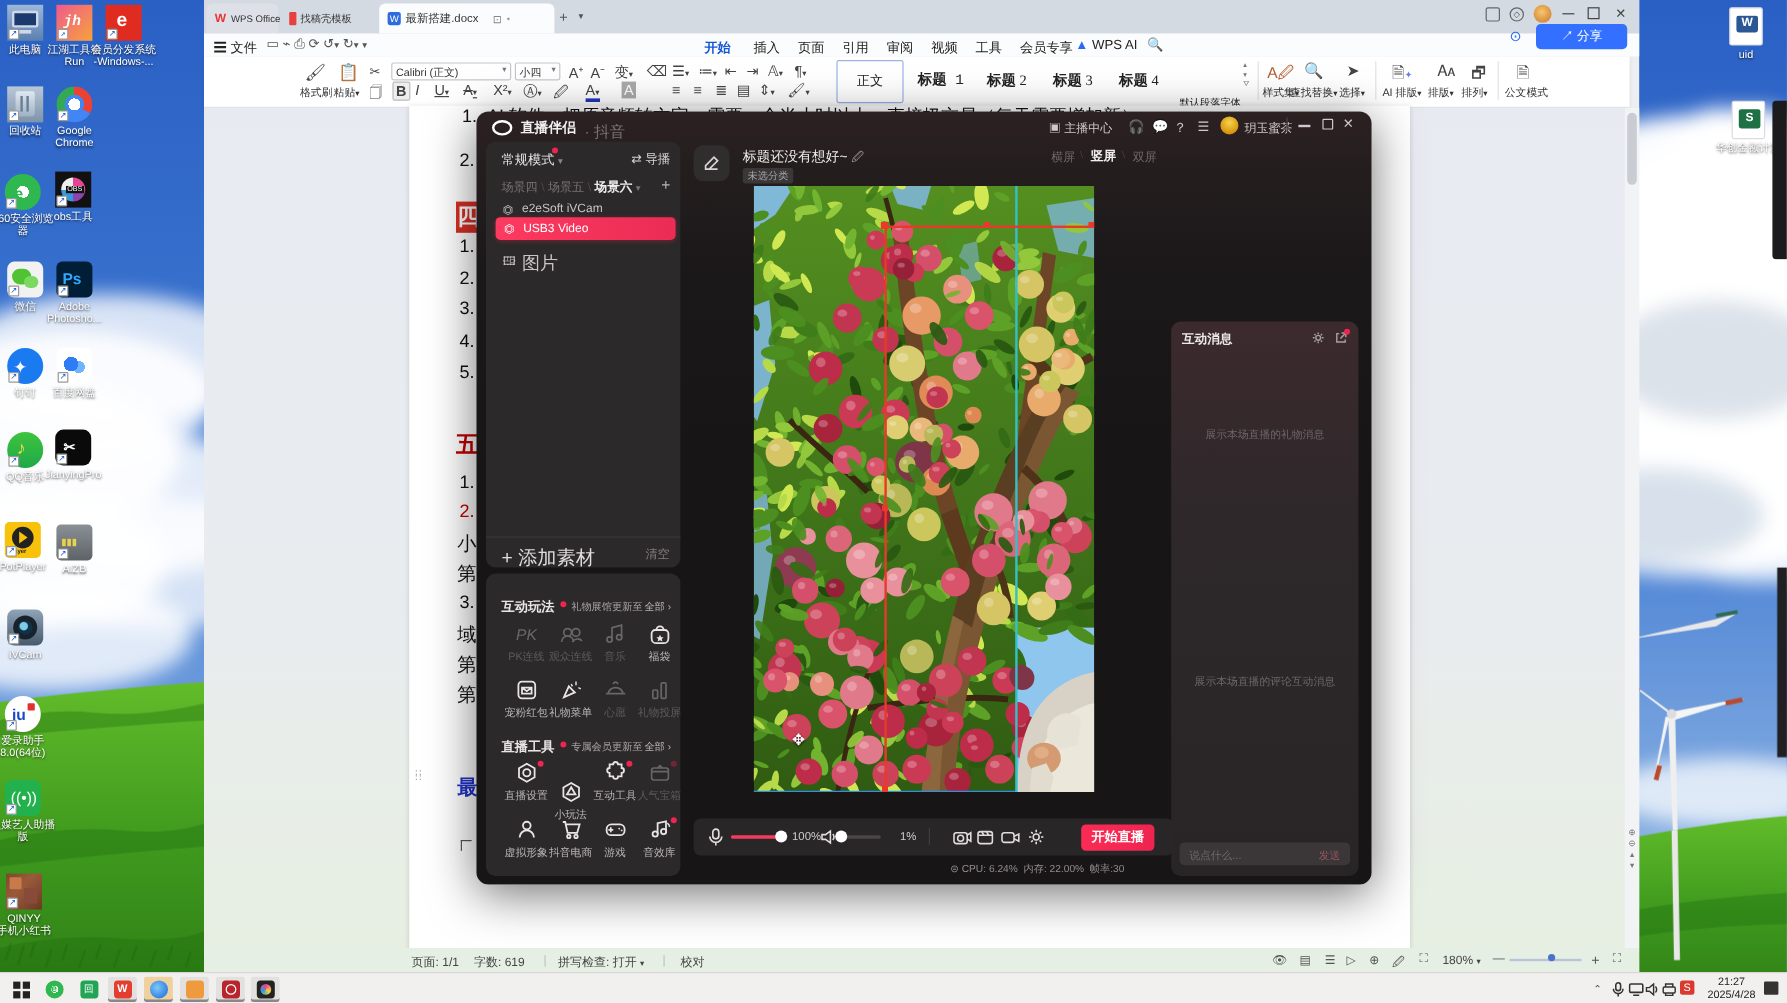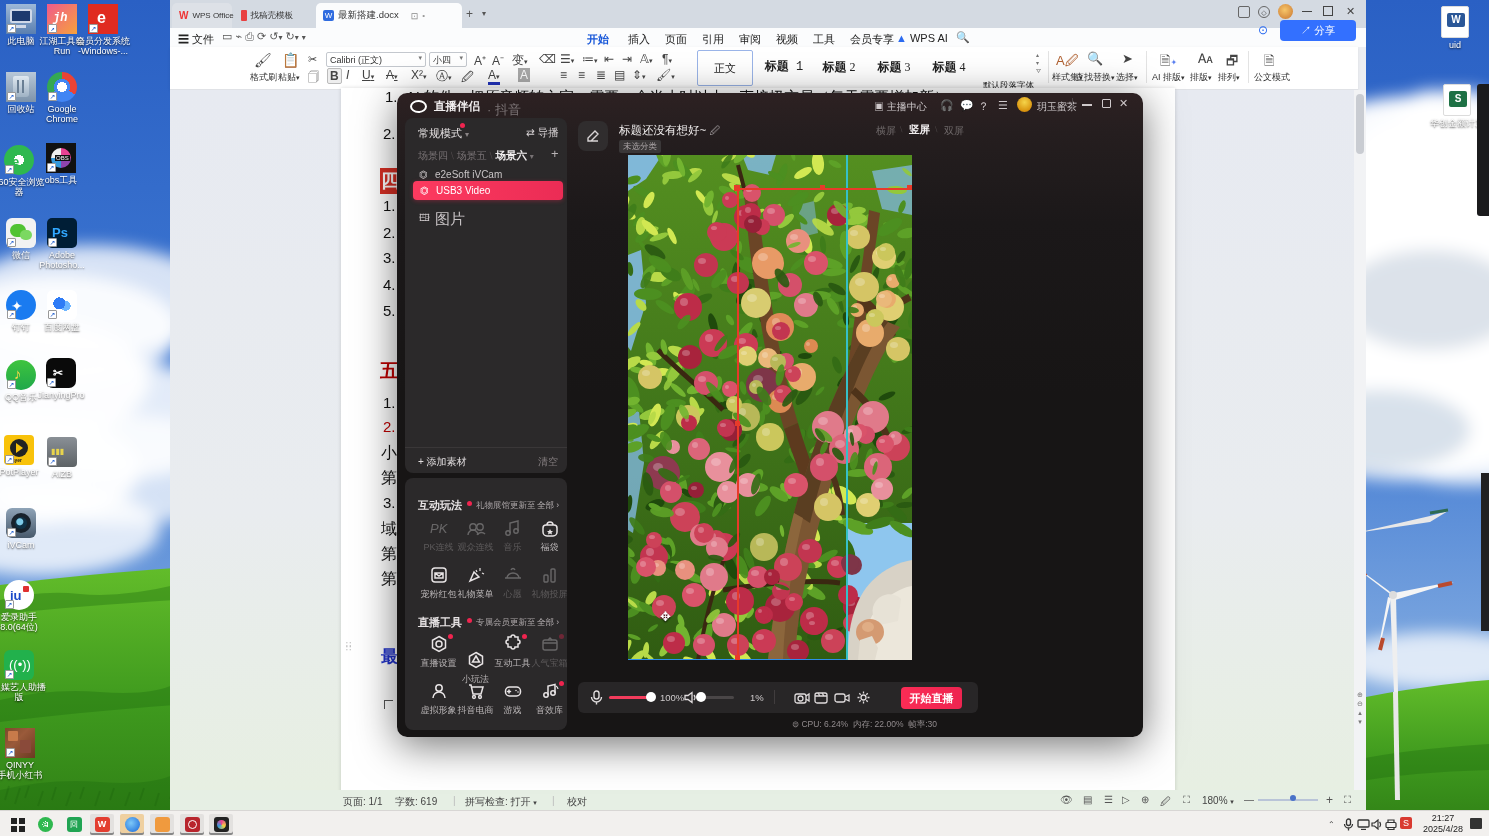--- a/index.html
+++ b/index.html
@@ -440,21 +440,21 @@
   <div class="ab" style="left:13px;top:31px;font-size:10px;color:#787274">场景四 <span style="color:#565052">⧵</span> 场景五 <span style="color:#565052">⧵</span> <b style="color:#f0edee;font-size:10.5px">场景六</b> <span style="font-size:8px">▾</span></div>
   <div class="ab" style="left:146px;top:28px;font-size:13px;color:#b8b3b5">+</div>
   <div class="ab" style="left:14px;top:51px;font-size:10px;color:#c9c4c6">⏣</div>
   <div class="ab" style="left:30px;top:51px;font-size:10px;color:#c9c4c6">e2eSoft iVCam</div>
   <div class="ab" style="left:8px;top:63px;width:150px;height:19px;border-radius:4px;background:linear-gradient(90deg,#fd3a5f,#eb2c55);box-shadow:0 1px 4px rgba(240,36,80,.35)"></div>
   <div class="ab" style="left:15px;top:67px;font-size:10px;color:#fff">⏣</div>
   <div class="ab" style="left:31px;top:67px;font-size:10px;color:#fff">USB3 Video</div>
   <div class="ab" style="left:14px;top:92px;font-size:10px;color:#c9c4c6">🖽</div>
   <div class="ab" style="left:30px;top:92px;font-size:15px;color:#c9c4c6">图片</div>
   <div class="ab" style="left:0;top:329px;width:162px;height:1px;background:#3a3738"></div>
-  <div class="ab" style="left:13px;top:337px;font-size:10px;color:#e0dcdd">+ 添加素材</div>
+  <div class="ab" style="left:13px;top:337px;font-size:16px;color:#e0dcdd">+ 添加素材</div>
   <div class="ab" style="left:133px;top:337px;font-size:10px;color:#827c7e">清空</div>
  </div>
 
  <div class="panel" style="left:8px;top:385px;width:162px;height:252px;background:#2b292a">
   <div class="ab" style="left:13px;top:20px;font-size:11px;color:#e8e4e5;font-weight:bold">互动玩法</div>
   <div class="ab" style="left:62px;top:22px;font-size:8.5px;color:#a9a3a5"><span class="sect-dot"></span>礼物展馆更新至</div>
   <div class="ab" style="left:132px;top:22px;font-size:8.5px;color:#b9b3b5">全部 ›</div>
 
   <div class="gi off" style="left:15px;top:40px"><svg width="20" height="20" viewBox="0 0 20 20">
           <text x="1" y="15" fill="#ddd" font-size="13" font-style="italic" font-family="Liberation Sans">PK</text>
@@ -1254,20 +1254,37 @@
         <path d="M11,7 l4,-2 v6 l-4,-2"></path>
       </svg>
   <svg style="position:absolute;left:278px;top:8px" width="15" height="15" viewBox="0 0 15 15" fill="none" stroke="#e0dcdd" stroke-width="1.3">
         <circle cx="7.5" cy="7.5" r="2.5"></circle>
         <path d="M7.5,1.5 v2 M7.5,11.5 v2 M1.5,7.5 h2 M11.5,7.5 h2 M3.3,3.3 l1.4,1.4 M10.3,10.3 l1.4,1.4 M3.3,11.7 l1.4,-1.4 M10.3,4.7 l1.4,-1.4"></path>
       </svg>
   <div class="ab" style="left:323px;top:5px;width:61px;height:22px;background:linear-gradient(90deg,#fa2c55,#ee2450);border-radius:4px;color:#fff;font-size:11px;font-weight:bold;text-align:center;line-height:22px">开始直播</div>
  </div>
  <div class="ab" style="right:206px;top:626px;font-size:8.5px;color:#918b8d;white-space:nowrap">⊜ CPU: 6.24%&nbsp; 内存: 22.00%&nbsp; 帧率:30</div>
 
+ <div class="panel" style="left:579px;top:175px;width:156px;height:462px;background:linear-gradient(180deg,#3c2a2e 0%,#2e282a 35%,#282527 100%)">
+  <div class="ab" style="left:9px;top:8px;font-size:10.5px;color:#ece8e9;font-weight:bold">互动消息</div>
+  <svg style="position:absolute;right:28px;top:8px" width="11" height="11" viewBox="0 0 11 11" fill="none" stroke="#a89fa1" stroke-width="1.2">
+        <circle cx="5.5" cy="5.5" r="2"></circle>
+        <path d="M5.5,1 v1.5 M5.5,8.5 V10 M1,5.5 h1.5 M8.5,5.5 H10 M2.3,2.3 l1,1 M7.7,7.7 l1,1 M2.3,8.7 l1,-1 M7.7,3.3 l1,-1"></path>
+      </svg>
+  <svg style="position:absolute;right:9px;top:8px" width="11" height="11" viewBox="0 0 11 11" fill="none" stroke="#a89fa1" stroke-width="1.2">
+        <path d="M4,2 H2 v7 h7 V7 M6,1.5 h3.5 V5 M9.5,1.5 L5,6"></path>
+      </svg>
+  <div class="ab" style="right:7px;top:6px;width:5px;height:5px;border-radius:50%;background:#f0244f"></div>
+  <div class="ab" style="left:0;top:88px;width:156px;text-align:center;font-size:9px;color:#6e6668">展示本场直播的礼物消息</div>
+  <div class="ab" style="left:0;top:294px;width:156px;text-align:center;font-size:9px;color:#6e6668">展示本场直播的评论互动消息</div>
+  <div class="ab" style="left:7px;top:434px;width:142px;height:19px;background:#3b3739;border-radius:4px">
+   <div class="ab" style="left:8px;top:5px;font-size:9px;color:#6f696b">说点什么...</div>
+   <div class="ab" style="right:8px;top:5px;font-size:9px;color:#99565f">发送</div>
+  </div>
+ </div>
 </div>
 
 <div id="taskbar" class="ab">
  <div class="ab" style="left:11px;top:7px;width:6px;height:6px;background:#222"></div>
     <div class="ab" style="left:19px;top:7px;width:6px;height:6px;background:#222"></div>
     <div class="ab" style="left:11px;top:15px;width:6px;height:6px;background:#222"></div>
     <div class="ab" style="left:19px;top:15px;width:6px;height:6px;background:#222"></div>
  <div class="tb" style="left:33px">
       <div style="width:15px;height:15px;border-radius:50%;background:radial-gradient(circle at 50% 50%,#fff 0 3px,#2fb84f 3px);color:#2fb84f;font-size:9px;font-weight:bold;text-align:center;line-height:15px">e</div>
     </div>

